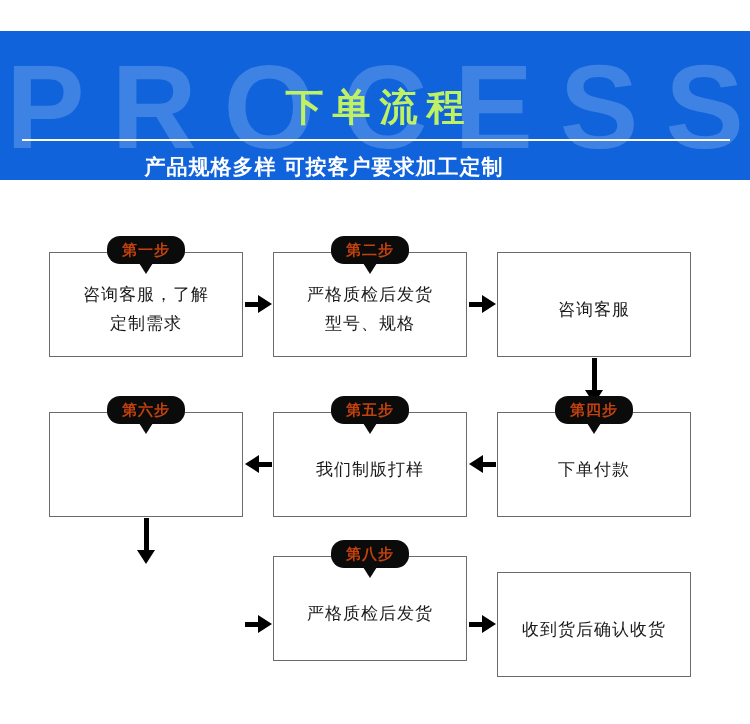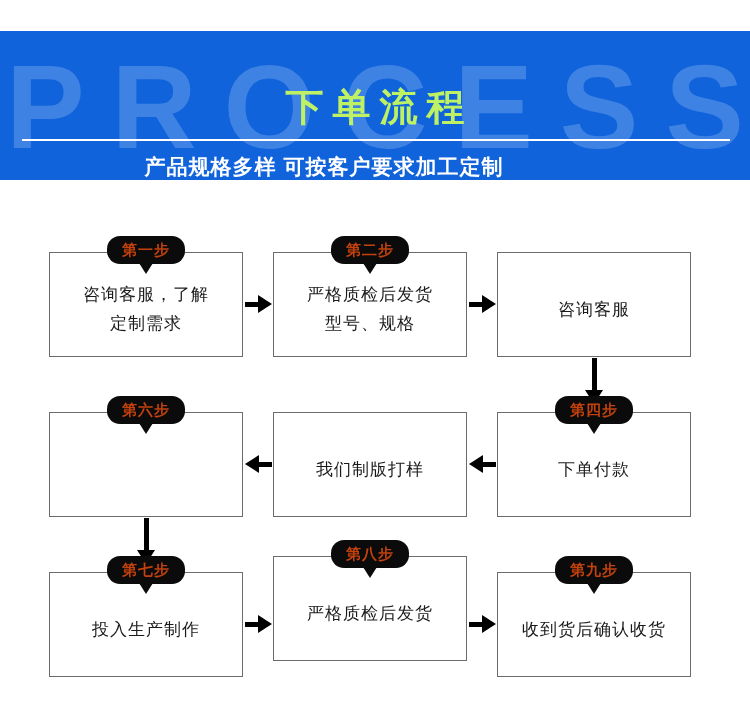--- a/index.html
+++ b/index.html
@@ -190,56 +190,52 @@
   <div class="step-box" style="left:49px;top:232px;">
     <div class="badge">第六步</div>
   </div>
 
   <div class="arrow-h" style="left:245px;top:273px;width:27px;">
     <div class="head-l"></div>
     <div class="shaft"></div>
   </div>
 
   <div class="step-box" style="left:273px;top:232px;">
+    <div class="badge">第五步</div>
     <div class="step-text">我们制版打样</div>
   </div>
 
   <div class="arrow-h" style="left:469px;top:273px;width:27px;">
     <div class="head-l"></div>
     <div class="shaft"></div>
   </div>
 
   <div class="step-box" style="left:497px;top:232px;padding-left:41px;">
     <div class="badge">第四步</div>
     <div class="step-text">下单付款</div>
   </div>
 
   <div class="arrow-v" style="left:135px;top:338px;height:46px;">
     <div class="shaft"></div>
     <div class="head-d"></div>
   </div>
 
-  <div class="step-box" style="left:49px;top:392px;">
-    <div class="badge">第七步</div>
-    <div class="step-text">投入生产制作</div>
-  </div>
 
   <div class="arrow-h" style="left:245px;top:433px;width:27px;">
     <div class="shaft"></div>
     <div class="head-r"></div>
   </div>
 
   <div class="step-box" style="left:273px;top:376px;">
     <div class="badge">第八步</div>
     <div class="step-text">严格质检后发货</div>
   </div>
 
   <div class="arrow-h" style="left:469px;top:433px;width:27px;">
     <div class="shaft"></div>
     <div class="head-r"></div>
   </div>
 
   <div class="step-box" style="left:497px;top:392px;">
-    <div class="badge">第九步</div>
     <div class="step-text">收到货后确认收货</div>
   </div>
 
 </div>
 
 </body></html>

